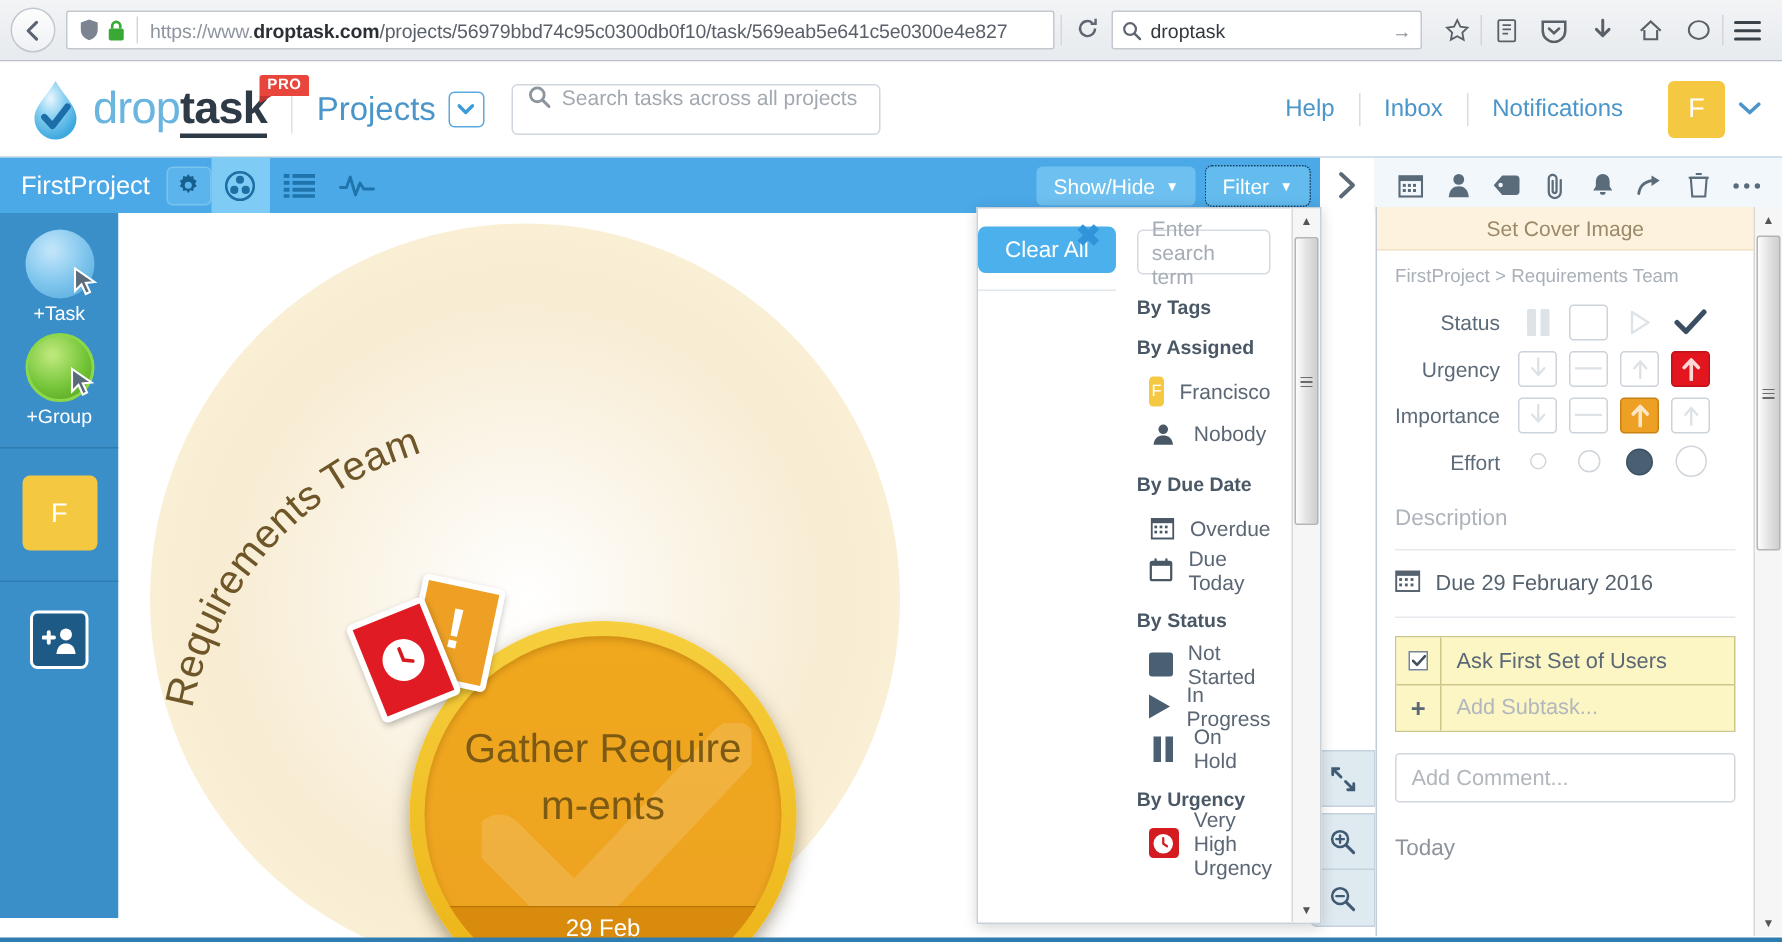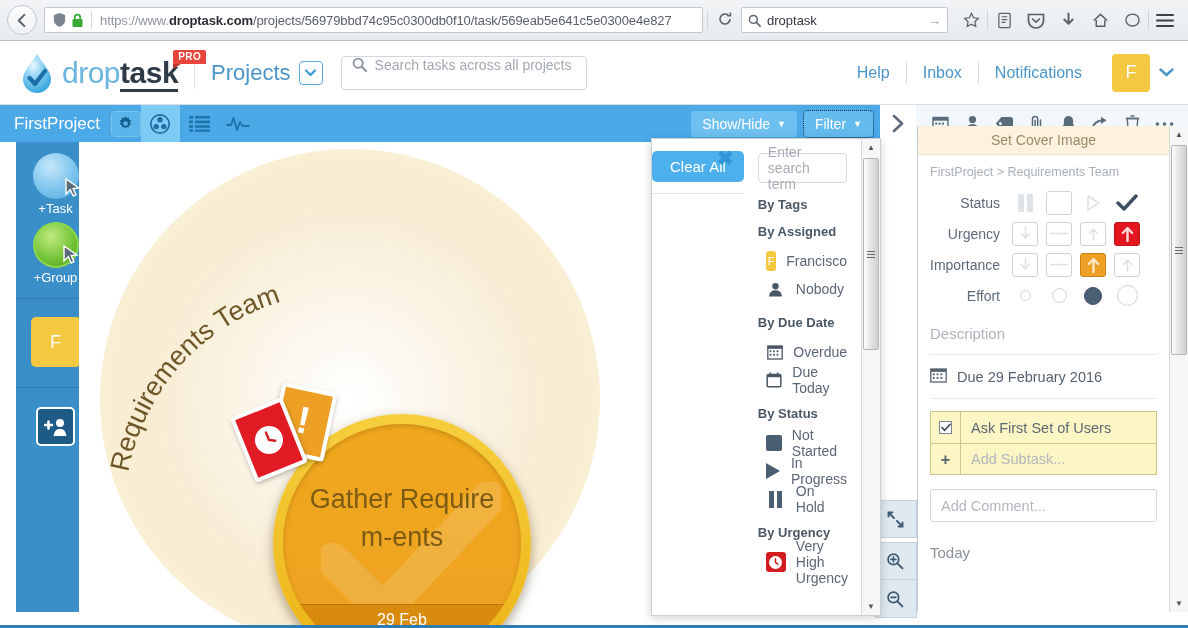--- a/index.html
+++ b/index.html
@@ -135,21 +135,21 @@
     height: 37px; background: #f2f7fb; display: flex; align-items: center;
     padding: 0 8px; flex: none;
   }
   .istrip-ico {
     width: 32px; height: 37px; display: flex; align-items: center;
     justify-content: center; color: #5a6b7a;
   }
 
   
   .lsidebar {
-    position: absolute; left: 16px; top: 142px; width: 79px; height: 470px;
+    position: absolute; left: 0; top: 142px; width: 79px; height: 470px;
     background: #3a8fc8;
   }
   .ls-section { border-bottom: 1px solid #2e7cb0; padding: 8px 0 10px; }
   .ls-item { display: flex; flex-direction: column; align-items: center; padding: 3px 0; }
   .ls-circle { width: 46px; height: 46px; border-radius: 50%; position: relative; }
   .ls-circle.task { background: radial-gradient(circle at 38% 30%, #bfe4fa 5%, #7cc4ec 55%, #4ea4d8 100%); }
   .ls-circle.group { background: radial-gradient(circle at 38% 30%, #bbe77a 5%, #76c63a 55%, #4e9c1c 100%); border: 2px solid #8cd84a; }
   .ls-cursor { position: absolute; right: -5px; bottom: 0px; width: 22px; height: 22px; }
   .ls-label { color: #ffffff; font-size: 13px; margin-top: 2px; }
   .ls-avatar {
@@ -296,21 +296,21 @@
   .sb-thumb {
     position: absolute; left: 1px; width: 16px;
     background: linear-gradient(to right,#fdfdfd,#e3e3e3,#cfcfcf);
     border: 1px solid #b4b4b4; border-radius: 2px;
     display: flex; align-items: center; justify-content: center;
   }
   .sb-grip { width: 8px; height: 7px; background: repeating-linear-gradient(#6a6a6a 0 1px, transparent 1px 3px); }
 
   
   .rpanel {
-    position: absolute; left: 917px; top: 126px; width: 271px; height: 486px;
+    position: absolute; left: 917px; top: 138px; width: 271px; height: 486px;
     background: #fff; border-left: 1px solid #c3ccd4; overflow: hidden;
   }
   .rp-inner { position: absolute; left: 0; top: 0; right: 19px; bottom: 0; }
   .rp-cover {
     height: 29px; background: #fdf2dd; border-bottom: 1px solid #f0e2c4;
     display: flex; align-items: center; justify-content: center;
     color: #9b8a6a; font-size: 14px;
   }
   .rp-title {
     height: 45px; background: #f5b042; display: flex; align-items: center;

